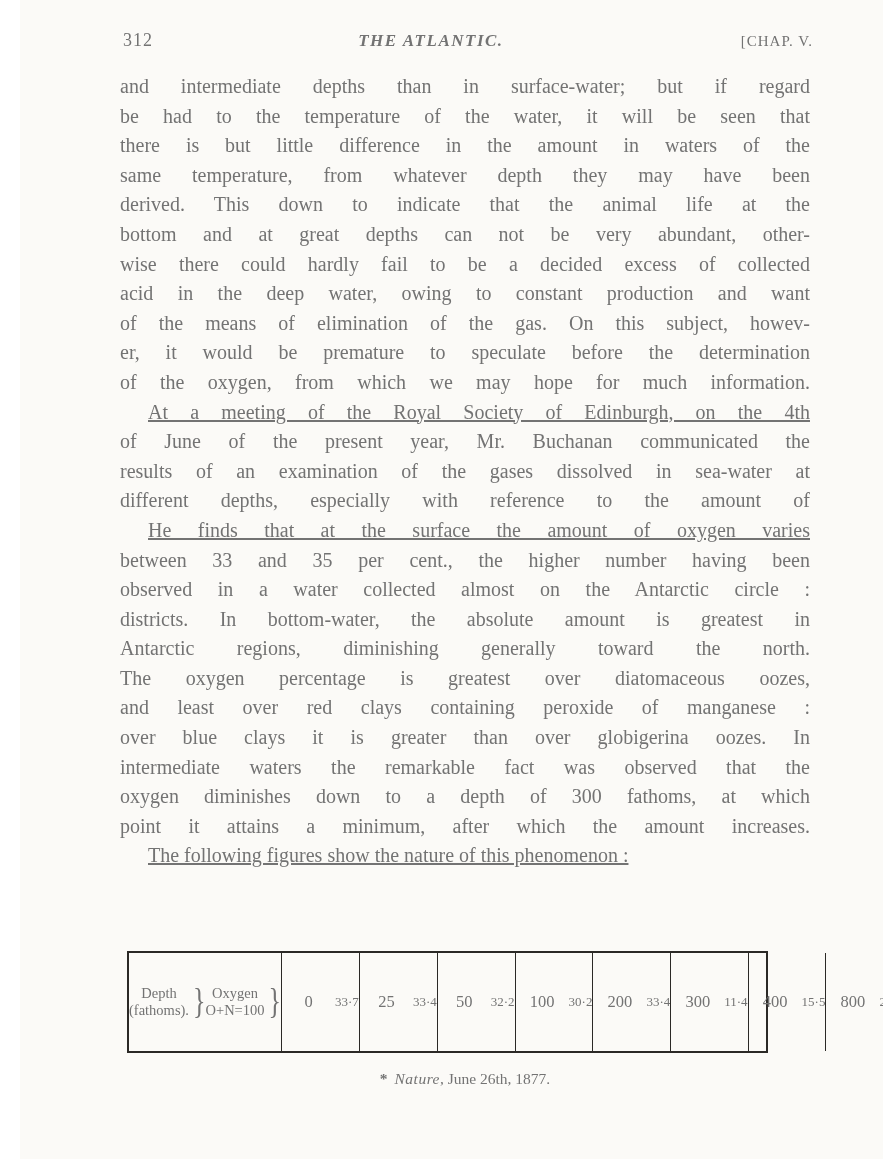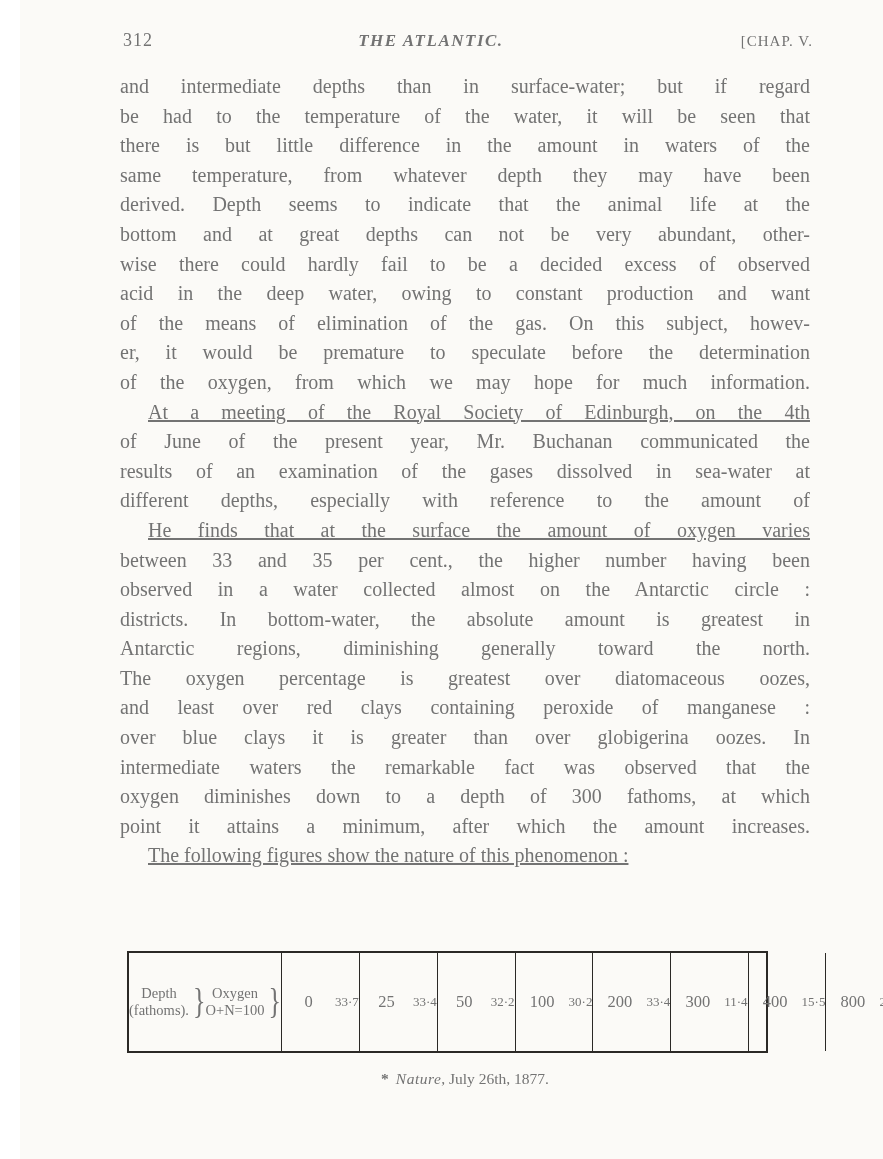--- a/index.html
+++ b/index.html
@@ -76,23 +76,23 @@
     <span class="pagenum">312</span>
     <span class="runtitle">THE ATLANTIC.</span>
     <span class="chaplabel">[CHAP. V.</span>
   </div>
 
   <div class="bodytext">
       <div class="line">and intermediate depths than in surface-water; but if regard</div>
       <div class="line">be had to the temperature of the water, it will be seen that</div>
       <div class="line">there is but little difference in the amount in waters of the</div>
       <div class="line">same temperature, from whatever depth they may have been</div>
-      <div class="line">derived. Depth seems to indicate that the animal life at the</div>
+      <div class="line">derived. This down to indicate that the animal life at the</div>
       <div class="line">bottom and at great depths can not be very abundant, other-</div>
-      <div class="line">wise there could hardly fail to be a decided excess of observed</div>
+      <div class="line">wise there could hardly fail to be a decided excess of collected</div>
       <div class="line">acid in the deep water, owing to constant production and want</div>
       <div class="line">of the means of elimination of the gas. On this subject, howev-</div>
       <div class="line">er, it would be premature to speculate before the determination</div>
       <div class="line">of the oxygen, from which we may hope for much information.</div>
       <div class="line indent">At a meeting of the Royal Society of Edinburgh, on the 4th</div>
       <div class="line">of June of the present year, Mr. Buchanan communicated the</div>
       <div class="line">results of an examination of the gases dissolved in sea-water at</div>
       <div class="line">different depths, especially with reference to the amount of</div>
       <div class="line indent">He finds that at the surface the amount of oxygen varies</div>
       <div class="line">between 33 and 35 per cent., the higher number having been</div>
@@ -160,16 +160,16 @@
           <span>Between 800 and</span><br>
           <span>the bottom.*</span>
         </span>
       </div>
       <div class="tcell tval">23·5</div>
     </div>
 
   </div>
 
   <div class="footnote">
-    <span class="marker">*</span><i>Nature</i><span>, July 26th, 1877.</span>
+    <span class="marker">*</span><i>Nature</i><span>, June 26th, 1877.</span>
   </div>
 
 </div>
 
 </body></html>

